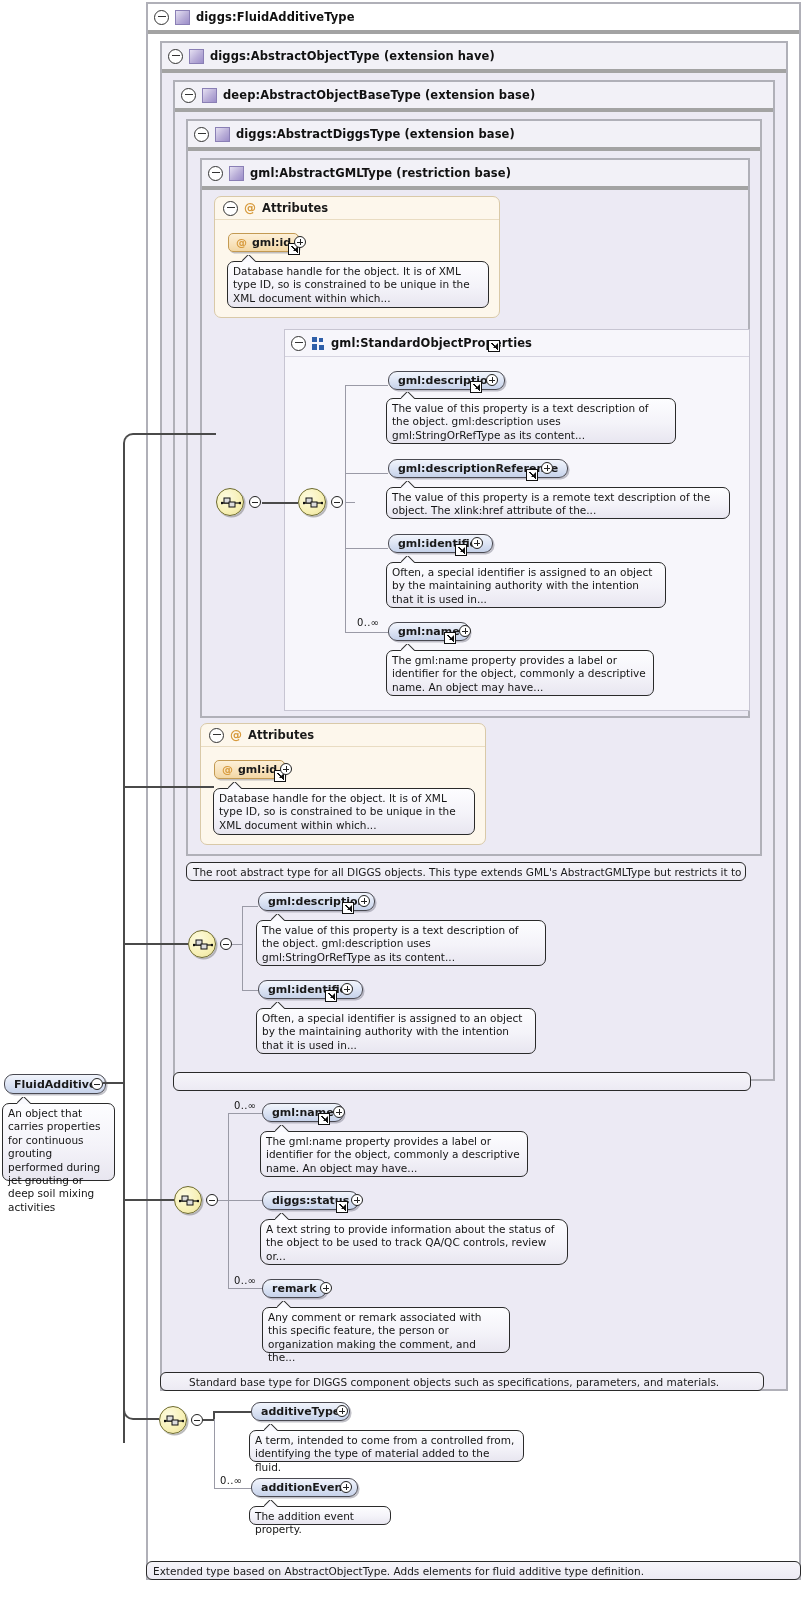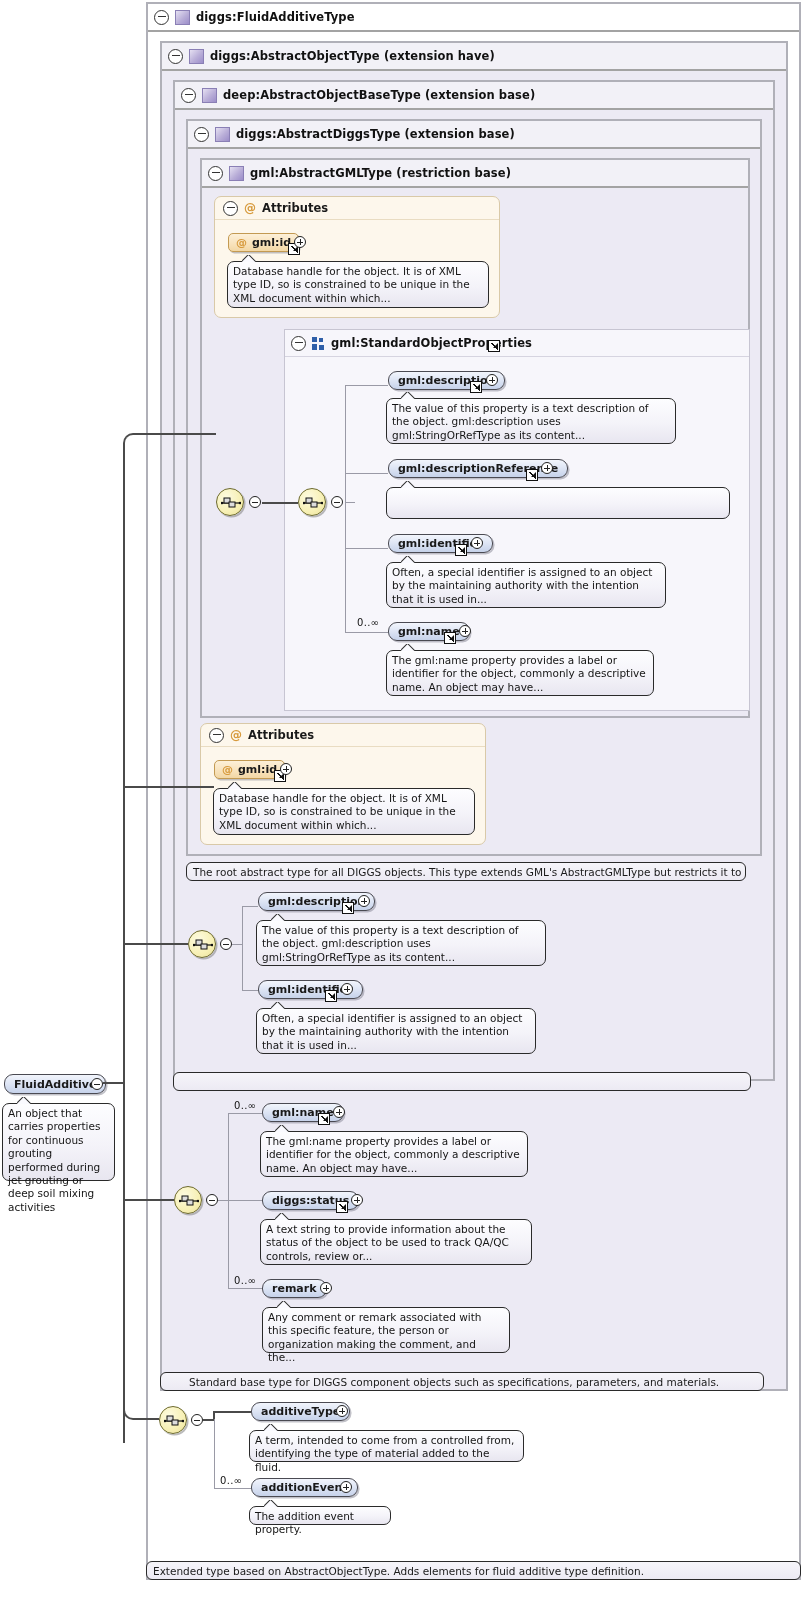--- a/index.html
+++ b/index.html
@@ -7,21 +7,21 @@
     width:803px;height:1606px;position:relative;overflow:hidden;
     font-family:"DejaVu Sans","Liberation Sans",sans-serif;
     font-size:11px;color:#1a1a1a;
   }
   .abs{position:absolute;box-sizing:border-box;}
 
   
   .frame{position:absolute;box-sizing:border-box;border:2px solid #b0b0b8;background:#eceaf4;}
   .frame.lvl0{background:#ffffff;}
   .frame-hdr{position:absolute;left:0;top:0;right:0;height:26px;
-             border-bottom:2px solid #a3a3a3;display:flex;align-items:center;
+             border-bottom:4px solid #a3a3a3;display:flex;align-items:center;
              padding-left:6px;gap:6px;background:#f2f1f7;}
   .frame.lvl0 > .frame-hdr{background:#ffffff;}
   .frame-hdr .ttl{font-weight:bold;font-size:11.5px;color:#111;letter-spacing:.1px;}
 
   
   .tgl{width:13px;height:13px;border-radius:50%;border:1.2px solid #333;background:#fff;
        position:relative;flex:0 0 auto;}
   .tgl:before{content:"";position:absolute;left:2.5px;right:2.5px;top:5.4px;height:1.3px;background:#333;}
 
   
@@ -216,20 +216,21 @@
   <span>The value of this property is a text description of the object. gml:description uses gml:StringOrRefType as its content...</span>
 </div>
 
 <div class="pill abs" style="left:388px;top:459px;">
   <span>gml:descriptionReference</span>
 </div>
 <div class="ext abs" style="left:526px;top:469px;"></div>
 <div class="ctg plus abs" style="left:541px;top:462px;"></div>
 <div class="doc abs" style="left:386px;top:487px;width:344px;height:32px;">
   <span class="nub"></span>
+  <span>The value of this property is a remote text description of the object. The xlink:href attribute of the...</span>
 </div>
 
 <div class="pill abs" style="left:388px;top:534px;">
   <span>gml:identifier</span>
 </div>
 <div class="ext abs" style="left:455px;top:544px;"></div>
 <div class="ctg plus abs" style="left:471px;top:537px;"></div>
 <div class="doc abs" style="left:386px;top:562px;width:280px;height:46px;">
   <span class="nub"></span>
   <span>Often, a special identifier is assigned to an object by the maintaining authority with the intention that it is used in...</span>
@@ -333,21 +334,21 @@
 <div class="doc abs" style="left:260px;top:1131px;width:268px;height:46px;">
   <span class="nub"></span>
   <span>The gml:name property provides a label or identifier for the object, commonly a descriptive name. An object may have...</span>
 </div>
 
 <div class="pill abs" style="left:262px;top:1191px;">
   <span>diggs:status</span>
 </div>
 <div class="ext abs" style="left:336px;top:1201px;"></div>
 <div class="ctg plus abs" style="left:351px;top:1194px;"></div>
-<div class="doc abs" style="left:260px;top:1219px;width:272px;height:46px;">
+<div class="doc abs" style="left:260px;top:1219px;width:308px;height:46px;border-radius:9px;">
   <span class="nub"></span>
   <span>A text string to provide information about the status of the object to be used to track QA/QC controls, review or...</span>
 </div>
 
 <div class="occ abs" style="left:234px;top:1275px;">0..∞</div>
 <div class="pill abs" style="left:262px;top:1279px;text-align:center;">
   <span>remark</span>
 </div>
 <div class="ctg plus abs" style="left:320px;top:1282px;"></div>
 <div class="doc abs" style="left:262px;top:1307px;width:248px;height:46px;">

